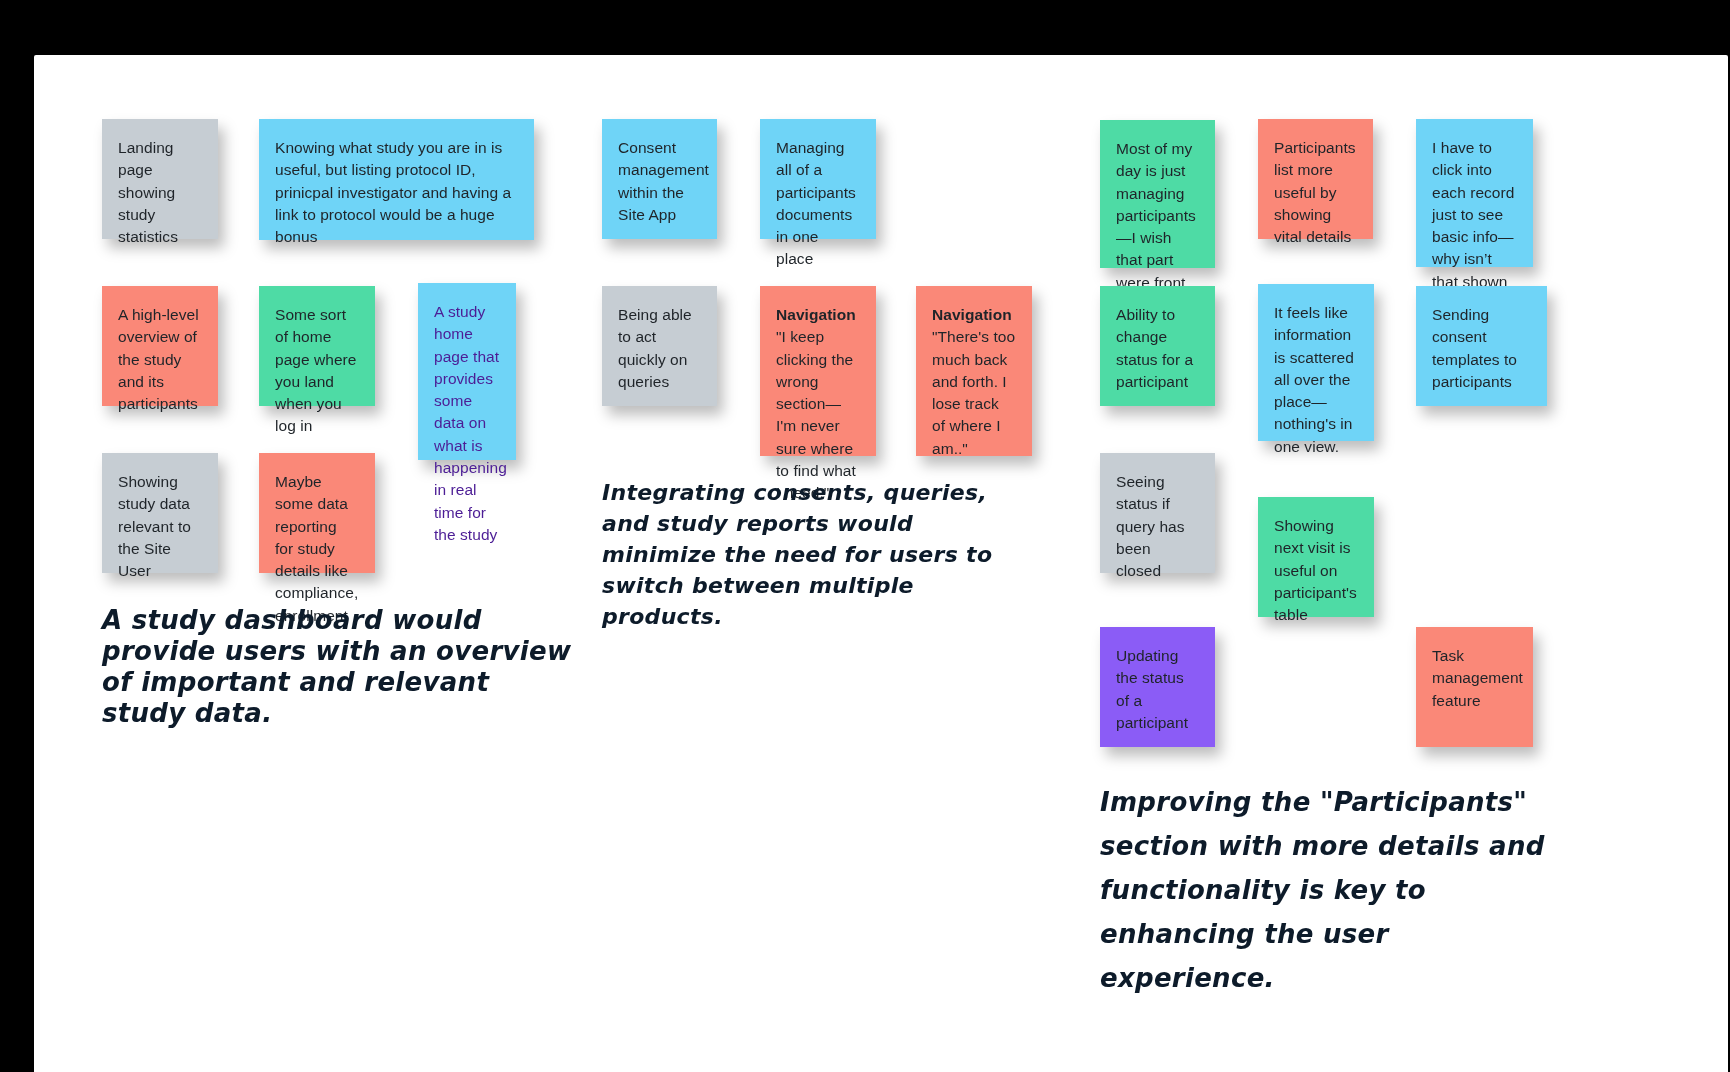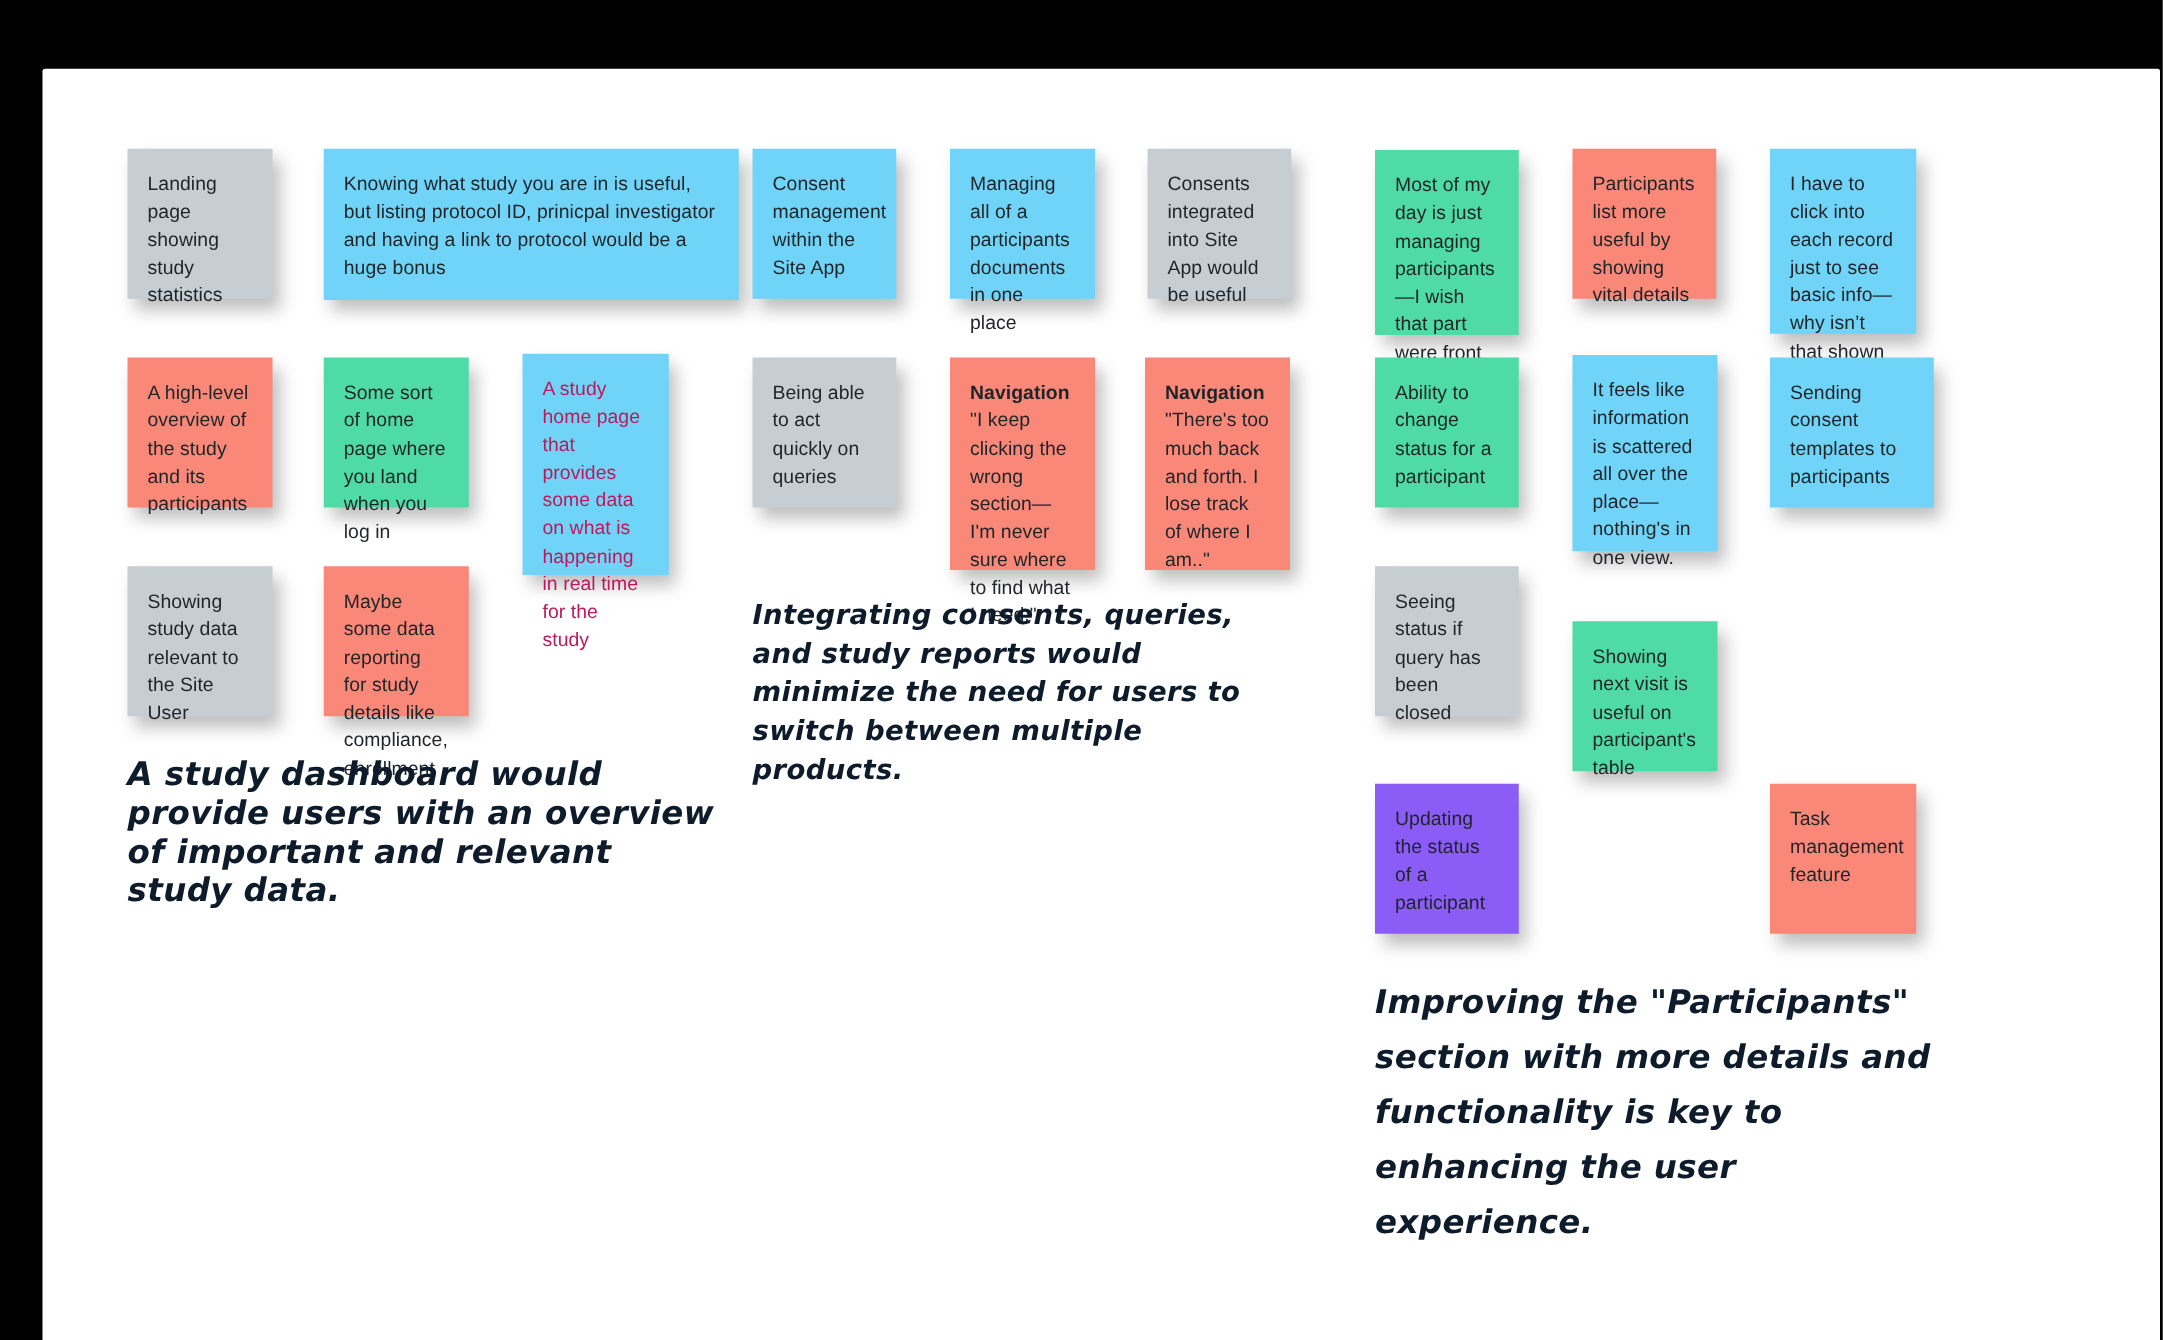--- a/index.html
+++ b/index.html
@@ -53,30 +53,29 @@
     line-height: 34px;
     letter-spacing: 0.3px;
     white-space: pre-wrap;
   }
 </style>
 </head>
 <body style="background: rgb(0, 0, 0);">
 
 <div id="board" style="background: rgb(255, 255, 255);">
     <div class="note" style="left: 68px; top: 64px; width: 116px; height: 120px; background: rgb(198, 205, 211); color: rgb(31, 36, 41);"><span>Landing page showing study statistics</span></div>
-    <div class="note" style="left: 225px; top: 64px; width: 332px; height: 121px; background: rgb(111, 212, 247); color: rgb(31, 36, 41);"><span>Knowing what study you are in is useful, but listing protocol ID, prinicpal investigator and having a link to protocol would be a huge bonus</span></div>
+    <div class="note" style="left: 225px; top: 64px; width: 275px; height: 121px; background: rgb(111, 212, 247); color: rgb(31, 36, 41);"><span>Knowing what study you are in is useful, but listing protocol ID, prinicpal investigator and having a link to protocol would be a huge bonus</span></div>
     <div class="note" style="left: 568px; top: 64px; width: 115px; height: 120px; background: rgb(111, 212, 247); color: rgb(31, 36, 41);"><span>Consent management within the Site App</span></div>
     <div class="note" style="left: 726px; top: 64px; width: 116px; height: 120px; background: rgb(111, 212, 247); color: rgb(31, 36, 41);"><span>Managing all of a participants documents in one place</span></div>
-    <div class="note" style="left: 884px; top: 64px; width: 115px; height: 120px; background: rgb(198, 205, 211); color: rgb(31, 36, 41);"><span>Consents integrated into Site App would be useful</span></div>
     <div class="note" style="left: 1066px; top: 65px; width: 115px; height: 148px; background: rgb(78, 219, 165); color: rgb(31, 36, 41);"><span>Most of my day is just managing participants—I wish that part were front and center.</span></div>
     <div class="note" style="left: 1224px; top: 64px; width: 115px; height: 120px; background: rgb(250, 136, 120); color: rgb(31, 36, 41);"><span>Participants list more useful by showing vital details</span></div>
     <div class="note" style="left: 1382px; top: 64px; width: 117px; height: 148px; background: rgb(111, 212, 247); color: rgb(31, 36, 41);"><span>I have to click into each record just to see basic info—why isn’t that shown in the table?</span></div>
     <div class="note" style="left: 68px; top: 231px; width: 116px; height: 120px; background: rgb(250, 136, 120); color: rgb(31, 36, 41);"><span>A high-level overview of the study and its participants</span></div>
     <div class="note" style="left: 225px; top: 231px; width: 116px; height: 120px; background: rgb(78, 219, 165); color: rgb(31, 36, 41);"><span>Some sort of home page where you land when you log in</span></div>
-    <div class="note" style="left: 384px; top: 228px; width: 117px; height: 177px; background: rgb(111, 212, 247); color: #be185d;"><span>A study home page that provides some data on what is happening in real time for the study</span></div>
+    <div class="note" style="left: 384px; top: 228px; width: 98px; height: 177px; background: rgb(111, 212, 247); color: #4c1d95;"><span>A study home page that provides some data on what is happening in real time for the study</span></div>
     <div class="note" style="left: 568px; top: 231px; width: 115px; height: 120px; background: rgb(198, 205, 211); color: rgb(31, 36, 41);"><span>Being able to act quickly on queries</span></div>
     <div class="note" style="left: 726px; top: 231px; width: 116px; height: 170px; background: rgb(250, 136, 120); color: rgb(31, 36, 41);"><span class="hdr">Navigation</span><span>"I keep clicking the wrong section—I'm never sure where to find what I need."</span></div>
     <div class="note" style="left: 882px; top: 231px; width: 116px; height: 170px; background: rgb(250, 136, 120); color: rgb(31, 36, 41);"><span class="hdr">Navigation</span><span>"There's too much back and forth. I lose track of where I am.."</span></div>
     <div class="note" style="left: 1066px; top: 231px; width: 115px; height: 120px; background: rgb(78, 219, 165); color: rgb(31, 36, 41);"><span>Ability to change status for a participant</span></div>
     <div class="note" style="left: 1224px; top: 229px; width: 116px; height: 157px; background: rgb(111, 212, 247); color: rgb(31, 36, 41);"><span>It feels like information is scattered all over the place—nothing's in one view.</span></div>
     <div class="note" style="left: 1382px; top: 231px; width: 131px; height: 120px; background: rgb(111, 212, 247); color: rgb(31, 36, 41);"><span>Sending consent templates to participants</span></div>
     <div class="note" style="left: 68px; top: 398px; width: 116px; height: 120px; background: rgb(198, 205, 211); color: rgb(31, 36, 41);"><span>Showing study data relevant to the Site User</span></div>
     <div class="note" style="left: 225px; top: 398px; width: 116px; height: 120px; background: rgb(250, 136, 120); color: rgb(31, 36, 41);"><span>Maybe some data reporting for study details like compliance, enrollment</span></div>
     <div class="note" style="left: 1066px; top: 398px; width: 115px; height: 120px; background: rgb(198, 205, 211); color: rgb(31, 36, 41);"><span>Seeing status if query has been closed</span></div>
     <div class="note" style="left: 1224px; top: 442px; width: 116px; height: 120px; background: rgb(78, 219, 165); color: rgb(31, 36, 41);"><span>Showing next visit is useful on participant's table</span></div>

